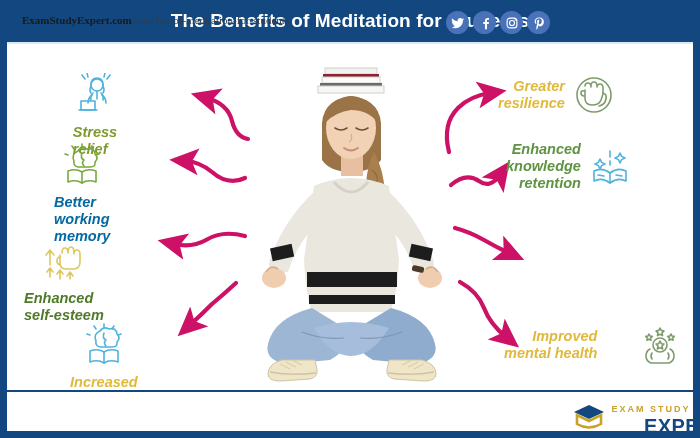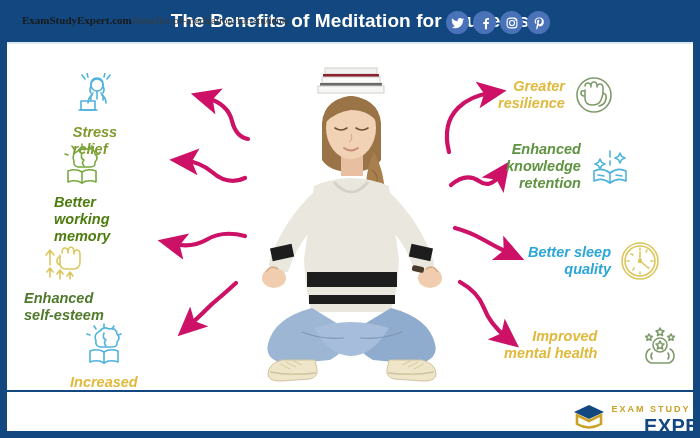--- a/index.html
+++ b/index.html
@@ -293,21 +293,21 @@
   <div class="benefit left-side align-left" style="left:54px; top:142px;">
     <span class="b-icon">
       <svg width="44" height="44" viewBox="0 0 44 44" fill="none" stroke="#7aa83f" stroke-width="1.6" stroke-linecap="round" stroke-linejoin="round">
         <path d="M14 18 q-3 -7 4 -10 q3 -5 9 -2 q7 -2 8 5 q4 4 0 8 q1 5 -5 5 l-12 0 q-5 -1 -4 -6 Z"></path>
         <path d="M22 10 q-2 5 2 7 q-3 3 0 6"></path>
         <path d="M8 28 q8 -3 14 1 q6 -4 14 -1 l0 11 q-8 -3 -14 1 q-6 -4 -14 -1 Z"></path>
         <path d="M22 29 l0 11"></path>
         <path d="M22 4 l0 -3 M14 6 l-2 -3 M30 6 l2 -3 M8 12 l-3 -1 M36 12 l3 -1"></path>
       </svg>
     </span>
-    <span class="b-label" style="color:#4d7c0f">Better
+    <span class="b-label" style="color:#0369a1">Better
 working
 memory</span>
   </div>
 
   <div class="benefit left-side align-left" style="left:24px; top:238px;">
     <span class="b-icon">
       <svg width="44" height="44" viewBox="0 0 44 44" fill="none" stroke="#dcc75e" stroke-width="1.6" stroke-linecap="round" stroke-linejoin="round">
         <path d="M20 14 q0 -5 3 -5 q3 0 3 5 M26 14 q0 -6 3 -6 q3 0 3 6 M32 15 q0 -4 3 -4 q3 0 3 5 l0 7 q0 7 -7 7 l-7 0 q-6 0 -6 -6 l0 -8"></path>
         <path d="M18 18 q-3 0 -3 4 q0 3 3 4"></path>
         <path d="M8 12 l0 14 M4 16 l4 -5 l4 5"></path>
@@ -357,34 +357,20 @@
         <path d="M6 26 q8 -4 16 2 q8 -6 16 -2 l0 10 q-8 -4 -16 2 q-8 -6 -16 -2 Z"></path>
         <path d="M22 28 l0 10"></path>
         <path d="M10 30 l6 1 M28 30 l6 1"></path>
         <path d="M12 14 l1.6 3.4 L17 19 l-3.4 1.6 L12 24 l-1.6 -3.4 L7 19 l3.4 -1.6 Z"></path>
         <path d="M32 8 l1.6 3.4 L37 13 l-3.4 1.6 L32 18 l-1.6 -3.4 L27 13 l3.4 -1.6 Z"></path>
         <path d="M22 6 l0 6 M22 16 l0 4"></path>
       </svg>
     </span>
   </div>
 
-  <div class="benefit right-side align-right" style="left:528px; top:238px;">
-    <span class="b-label" style="color:#2ba6d8">Better sleep
-quality</span>
-    <span class="b-icon">
-      <svg width="44" height="44" viewBox="0 0 44 44" fill="none" stroke="#dcc75e" stroke-width="1.6" stroke-linecap="round" stroke-linejoin="round">
-        <circle cx="22" cy="22" r="18"></circle>
-        <circle cx="22" cy="22" r="15"></circle>
-        <path d="M22 22 l0 -9 M22 22 l6 5"></path>
-        <circle cx="22" cy="22" r="1.4" fill="#dcc75e"></circle>
-        <path d="M22 9 l0 2 M22 33 l0 2 M9 22 l2 0 M33 22 l2 0"></path>
-        <path d="M29 11 l-1 2 M15 31 l1 -2 M31 29 l-2 -1 M13 15 l2 1"></path>
-      </svg>
-    </span>
-  </div>
 
   <div class="benefit right-side align-right" style="left:504px; top:322px;gap:40px;">
     <span class="b-label" style="color:#e0b93c">Improved
 mental health</span>
     <span class="b-icon">
       <svg width="44" height="44" viewBox="0 0 44 44" fill="none" stroke="#7f9b6b" stroke-width="1.6" stroke-linecap="round" stroke-linejoin="round">
         <circle cx="22" cy="22" r="7"></circle>
         <path d="M22 18 l1.3 2.7 L26 21 l-2 2 l0.6 3 l-2.6 -1.4 L19.4 26 L20 23 l-2 -2 l2.7 -0.3 Z"></path>
         <path d="M22 5 l1.2 2.4 L26 8 l-2 1.9 l0.5 2.7 l-2.5 -1.3 l-2.5 1.3 L20 9.9 L18 8 l2.8 -0.6 Z"></path>
         <path d="M11 11 l1 2 l2.3 0.4 l-1.7 1.6 l0.4 2.3 l-2 -1.1 l-2 1.1 l0.4 -2.3 L7.7 13.4 L10 13 Z"></path>

